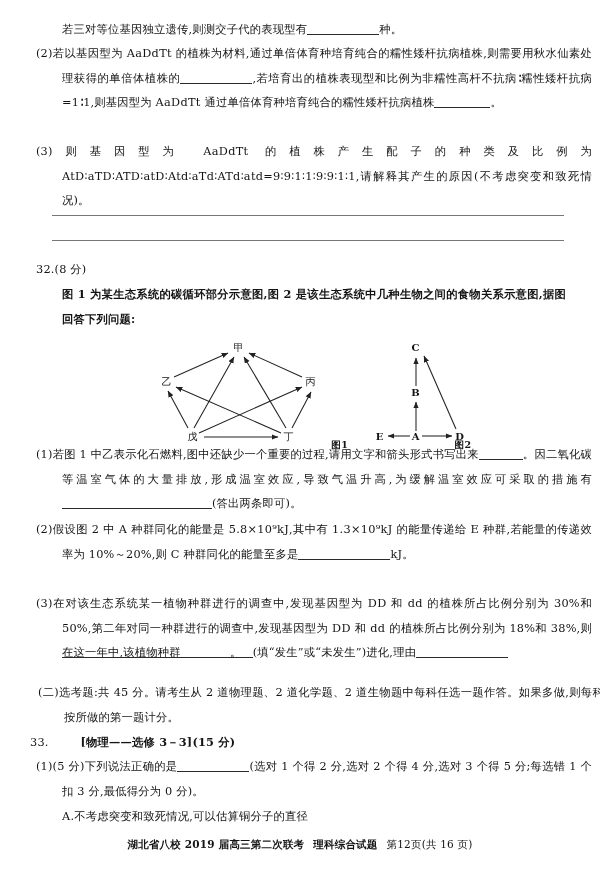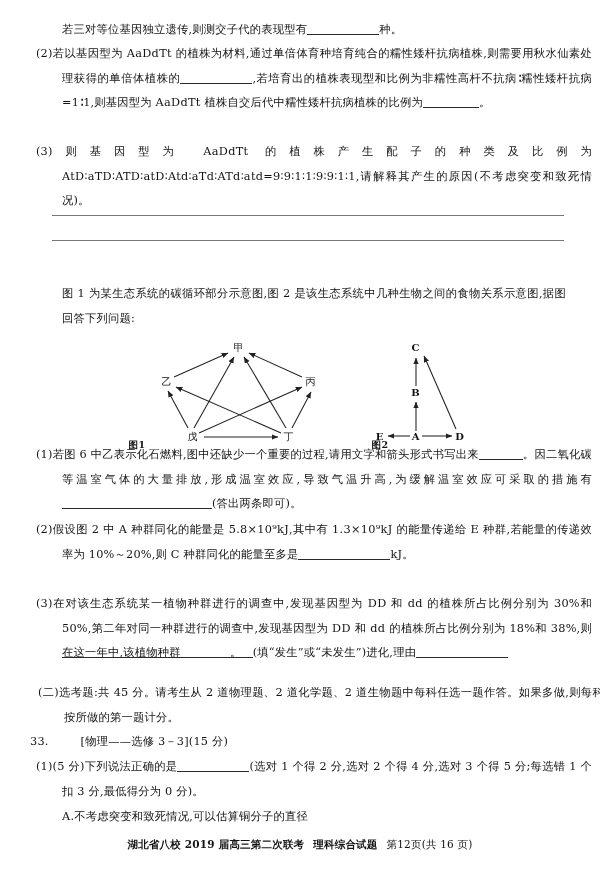--- a/index.html
+++ b/index.html
@@ -84,21 +84,21 @@
     text-align: center;
   }
   .fig-wrap {
     display: inline-block;
     position: relative;
     vertical-align: top;
   }
   .fig-caption {
     font-size: 9.5px;
     font-weight: bold;
-    text-align: left;
+    text-align: right;
     letter-spacing: 0.5px;
     margin-top: 1px;
   }
   .fig-node {
     position: absolute;
     font-size: 10px;
     line-height: 10px;
     transform: translate(-50%, -50%);
     background: #fff;
     padding: 0 1px;
@@ -127,34 +127,37 @@
 
 <div class="page">
 
   <div class="body-col para" style="top:18px;">
     <div class="indent2">
       <span>若三对等位基因独立遗传,则测交子代的表现型有</span><span class="blank bk-l"></span><span>种。</span>
     </div>
   </div>
 
   <div class="body-col para hang" style="top:42px;">
-    <span>(2)</span><span>若以基因型为 </span><span class="latin">AaDdTt</span><span> 的植株为材料,通过单倍体育种培育纯合的糯性矮杆抗病植株,则需要用秋水仙素处理获得的单倍体植株的</span><span class="blank bk-l"></span><span>,若培育出的植株表现型和比例为非糯性高杆不抗病∶糯性矮杆抗病=1∶1,则基因型为 </span><span class="latin">AaDdTt</span><span> 植株自交后代中糯性矮杆抗病植株的比例为</span><span class="blank bk-m"></span><span>。</span>
+    <span>(2)</span><span>若以基因型为 </span><span class="latin">AaDdTt</span><span> 的植株为材料,通过单倍体育种培育纯合的糯性矮杆抗病植株,则需要用秋水仙素处理获得的单倍体植株的</span><span class="blank bk-l"></span><span>,若培育出的植株表现型和比例为非糯性高杆不抗病∶糯性矮杆抗病=1∶1,则基因型为 </span><span class="latin">AaDdTt</span><span> 通过单倍体育种培育纯合的糯性矮杆抗病植株</span><span class="blank bk-m"></span><span>。</span>
   </div>
 
   <div class="body-col para hang" style="top:140px;">
     <span>(3)</span><span>则基因型为 </span><span class="latin">AaDdTt</span><span> 的植株产生配子的种类及比例为 </span><span class="latin">AtD∶aTD∶ATD∶atD∶Atd∶aTd∶ATd∶atd=9∶9∶1∶1∶9∶9∶1∶1</span><span>,请解释其产生的原因(不考虑突变和致死情况)。</span>
   </div>
 
   <div class="answer-lines" style="top:215px;">
     <div class="rule"></div>
     <div class="rule"></div>
   </div>
 
-
-  <div class="body-col para" style="top:282px;">
+  <div class="body-col para" style="top:258px; left:36px;">
+    <span>32.</span><span>(8 分)</span>
+  </div>
+
+  <div class="body-col para" style="top:282px;font-weight:bold;">
     <div class="indent2">图 1 为某生态系统的碳循环部分示意图,图 2 是该生态系统中几种生物之间的食物关系示意图,据图回答下列问题:</div>
   </div>
 
   <div class="figures" style="top:336px;">
 
     
     <div class="fig-wrap" style="width:220px; height:116px; margin-right:18px;">
       <svg width="220" height="116" viewBox="0 0 220 116">
         <defs>
           <marker id="ah1" markerWidth="7" markerHeight="7" refX="6" refY="2.6" orient="auto">
@@ -215,21 +218,21 @@
       <div class="fig-node lat" style="left:44px; top:57px;">B</div>
       <div class="fig-node lat" style="left:44px; top:101px;">A</div>
       <div class="fig-node lat" style="left:8px; top:101px;">E</div>
       <div class="fig-node lat" style="left:88px; top:101px;">D</div>
       <div class="fig-caption" style="position:absolute; left:0; top:102px; width:100px;">图2</div>
     </div>
 
   </div>
 
   <div class="body-col para hang" style="top:443px;">
-    <span>(1)</span><span>若图 6 中乙表示化石燃料,图中还缺少一个重要的过程,请用文字和箭头形式书写出来</span><span class="blank bk-s"></span><span>。因二氧化碳等温室气体的大量排放,形成温室效应,导致气温升高,为缓解温室效应可采取的措施有</span><span class="blank bk-xxl"></span><span>(答出两条即可)。</span>
+    <span>(1)</span><span>若图 1 中乙表示化石燃料,图中还缺少一个重要的过程,请用文字和箭头形式书写出来</span><span class="blank bk-s"></span><span>。因二氧化碳等温室气体的大量排放,形成温室效应,导致气温升高,为缓解温室效应可采取的措施有</span><span class="blank bk-xxl"></span><span>(答出两条即可)。</span>
   </div>
 
   <div class="body-col para hang" style="top:518px;">
     <span>(2)</span><span>假设图 2 中 A 种群同化的能量是 </span><span class="latin">5.8×10⁹kJ</span><span>,其中有 </span><span class="latin">1.3×10⁹kJ</span><span> 的能量传递给 E 种群,若能量的传递效率为 10%～20%,则 C 种群同化的能量至多是</span><span class="blank bk-xl"></span><span class="latin">kJ。</span>
   </div>
 
   <div class="body-col para hang" style="top:592px;">
     <span>(3)</span><span>在对该生态系统某一植物种群进行的调查中,发现基因型为 </span><span class="latin">DD</span><span> 和 </span><span class="latin">dd</span><span> 的植株所占比例分别为 30%和 50%,第二年对同一种群进行的调查中,发现基因型为 </span><span class="latin">DD</span><span> 和 </span><span class="latin">dd</span><span> 的植株所占比例分别为 18%和 38%,则在这一年中,该植物种群</span><span class="blank bk-l"></span><span>(填“发生”或“未发生”)进化,理由</span><span class="blank bk-xl"></span>
   </div>
 
@@ -237,21 +240,21 @@
     <div class="indent2">
       <span class="blank" style="width:168px;"></span><span>。</span>
     </div>
   </div>
 
   <div class="body-col para hang" style="top:681px; left:30px; width:540px;margin-left:8px;">
     <span>(二)</span><span>选考题:共 45 分。请考生从 2 道物理题、2 道化学题、2 道生物题中每科任选一题作答。如果多做,则每科按所做的第一题计分。</span>
   </div>
 
   <div class="body-col para" style="top:730px; left:30px;">
-    <span>33.</span><span style="font-weight:normal;padding-left:32px;">[物理——选修 3－3](15 分)</span>
+    <span>33.</span><span style="font-weight:bold;padding-left:32px;">[物理——选修 3－3](15 分)</span>
   </div>
 
   <div class="body-col para hang" style="top:755px;">
     <span>(1)</span><span>(5 分)</span><span>下列说法正确的是</span><span class="blank bk-l"></span><span>(选对 1 个得 2 分,选对 2 个得 4 分,选对 3 个得 5 分;每选错 1 个扣 3 分,最低得分为 0 分)。</span>
   </div>
 
   <div class="body-col para" style="top:805px;">
     <div class="indent2">
       <span class="latin">A.</span><span>不考虑突变和致死情况,可以估算铜分子的直径</span>
     </div>

